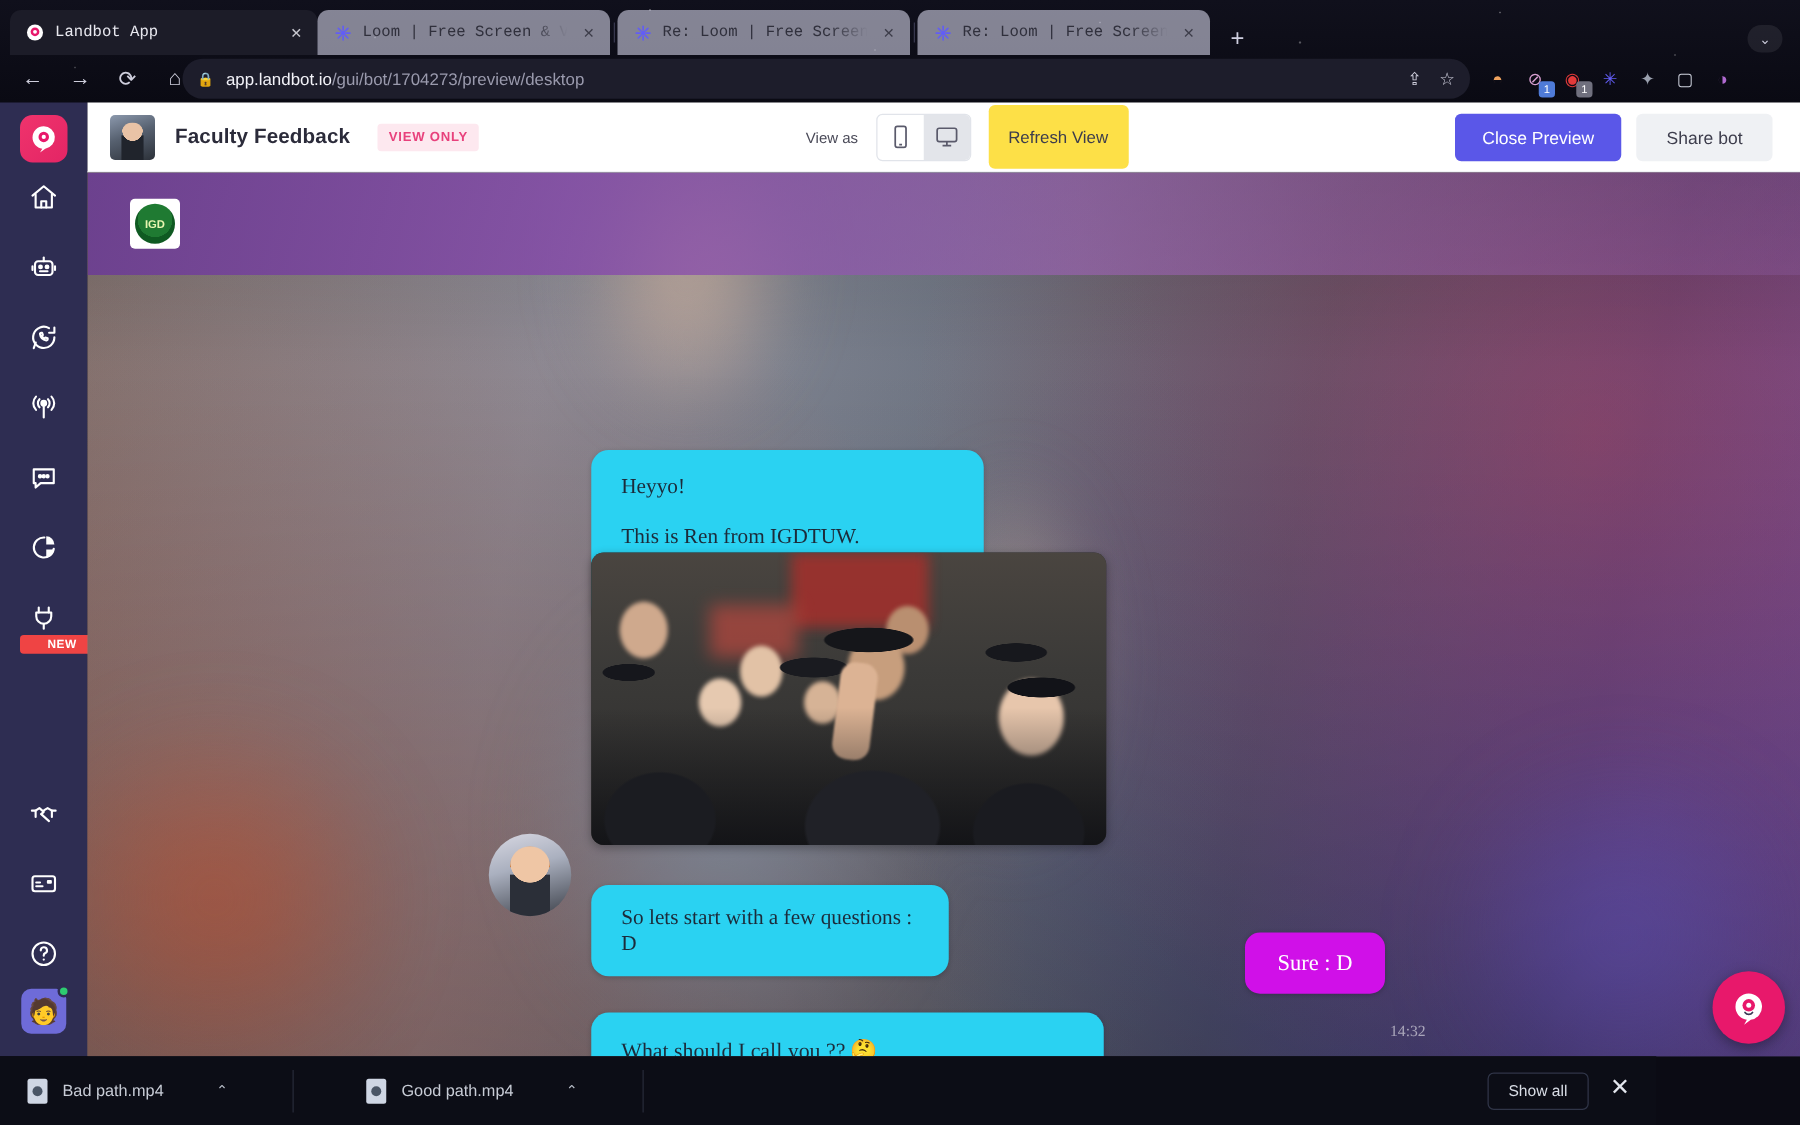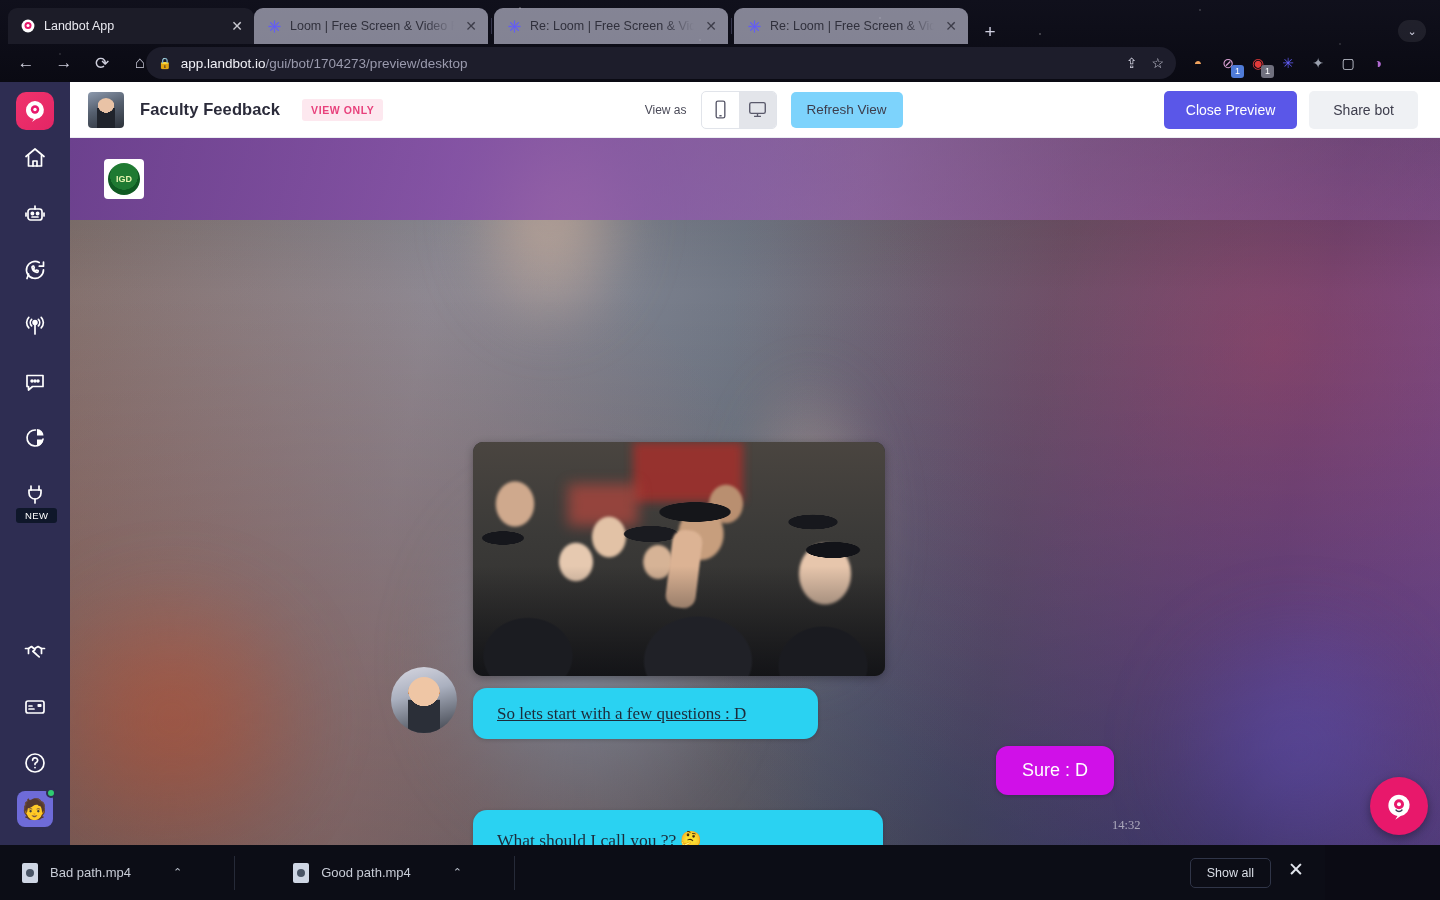--- a/index.html
+++ b/index.html
@@ -30,20 +30,21 @@
   .tabstrip {
     position: absolute; left: 0; top: 8px; height: 36px; width: 1440px;
   }
   .tab {
     position: absolute; top: 0; height: 36px;
     border-radius: 9px 9px 0 0;
     display: flex; align-items: center; gap: 8px;
     padding: 0 8px 0 12px;
     font-size: 12.5px;
     cursor: default;
+    font-family: Liberation Mono, monospace;
   }
   .tab.active {
     background: #1c1c28;
     color: #e8e8ef;
   }
   .tab.inactive {
     background: rgba(205,205,225,.62);
     color: #30303c;
   }
   .tab .favicon {
@@ -136,23 +137,23 @@
     display: flex; align-items: center; justify-content: center;
   }
   .side-item {
     width: 70px; height: 56px;
     display: flex; align-items: center; justify-content: center;
     color: #ffffff; position: relative;
   }
   .side-item svg { display: block; }
   .badge-new {
     position: absolute; left: 16px; top: 42px;
-    background: #0f172a; color: #fff;
-    font-size: 9.5px; font-weight: 400; letter-spacing: .4px;
-    padding: 2px 9px; border-radius: 3px;
+    background: #ef4444; color: #fff;
+    font-size: 9.5px; font-weight: 700; letter-spacing: .4px;
+    padding: 2px 22px; border-radius: 3px;
   }
   .side-spacer { flex: 1 1 auto; }
   .side-avatar {
     width: 36px; height: 36px; border-radius: 8px; margin-bottom: 18px;
     background: #6e6bd8; position: relative;
     display: flex; align-items: center; justify-content: center;
     font-size: 20px;
   }
   .side-avatar .online-dot {
     position: absolute; right: -3px; top: -3px;
@@ -202,21 +203,21 @@
     width: 37px; height: 36px;
     display: flex; align-items: center; justify-content: center;
     color: #5a5a6b;
   }
   .device-btn.selected { background: #e3e5ea; }
   .btn {
     border: none; border-radius: 5px; cursor: pointer;
     font-family: "Liberation Sans", sans-serif;
   }
   .btn-refresh {
-    height: 36px; padding: 0 16px; background: #7dd3fc; color: #3d3d4c;
+    height: 51px; padding: 0 16px; background: #fde047; color: #3d3d4c;
     font-size: 13.5px;
   }
   .hdr-right {
     margin-left: auto; display: flex; align-items: center; gap: 12px;
   }
   .btn-close-preview {
     height: 38px; padding: 0 22px; background: #5a57e8; color: #fff;
     font-size: 14px;
   }
   .btn-share {
@@ -360,23 +361,22 @@
       radial-gradient(ellipse 70px 62px at 350px 100px, #1a1b20 0 62%, transparent 65%),
       linear-gradient(180deg, transparent, rgba(15,16,20,.85));
   }
   .gp-arm {
     position: absolute; left: 196px; top: 88px; width: 30px; height: 78px;
     background: #dcb394; border-radius: 12px;
     transform: rotate(7deg); filter: blur(1px);
   }
 
   .bubble-2 {
-    left: 403px; top: 468px; width: 345px;
+    left: 403px; top: 488px; width: 286px;
     padding: 15px 20px 15px 24px;
-    text-decoration: underline;
   }
   .bubble-2 p { font-size: 17px; }
 
   .avatar-bot {
     position: absolute; left: 321px; top: 447px;
     width: 66px; height: 66px; border-radius: 50%;
     overflow: hidden;
     background: linear-gradient(165deg,#d8d8e2 0%, #aab0bf 40%, #3c4049 100%);
   }
   .avatar-bot::after {
@@ -385,21 +385,21 @@
     background:
       radial-gradient(circle at 50% 24%, #efc6a5 0 34%, transparent 35%),
       radial-gradient(circle at 50% 9%, #c4763a 0 36%, transparent 37%),
       linear-gradient(180deg, transparent 0 40%, #2b2f38 41% 100%);
   }
 
   .bubble-user {
     position: absolute; left: 926px; top: 526px;
     background: #d010e8; color: #ffffff;
     border-radius: 12px; padding: 14px 26px;
-    font-family: Liberation Sans, sans-serif; font-size: 18px;
+    font-family: Liberation Serif, serif; font-size: 18px;
     box-shadow: 0 1px 4px rgba(0,0,0,.22);
   }
   .msg-time {
     position: absolute; left: 1042px; top: 598px;
     font-size: 12.5px; color: rgba(255,255,255,.55);
     font-family: "Liberation Serif", serif;
   }
 
   .bubble-input {
     position: absolute; left: 403px; top: 590px;
@@ -697,20 +697,25 @@
   <div class="stage-vignette"></div>
 
   <div class="chat-banner">
     <div class="banner-logo">
       <div class="crest">IGD</div>
     </div>
   </div>
 
   <div class="msg-col">
 
+    <div class="bubble-bot bubble-1">
+      <p>Heyyo!</p>
+      <p>This is Ren from IGDTUW.</p>
+      <p>I'll guide you through this survey.</p>
+    </div>
 
     <div class="media-card">
       <div class="grad-photo">
         <div class="gp-bg"></div>
         <div class="gp-red"></div>
         <div class="gp-red2"></div>
         <div class="gp-crowd"></div>
         <div class="gp-caps"></div>
         <div class="gp-arm"></div>
         <div class="gp-gowns"></div>

